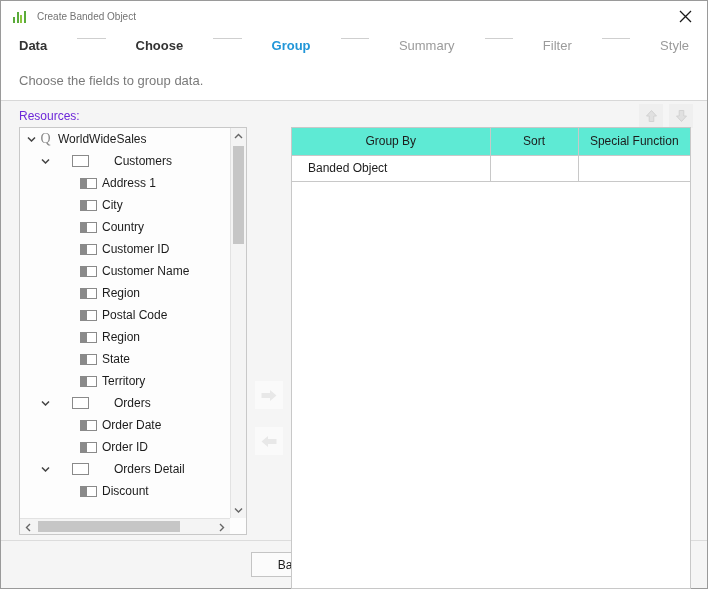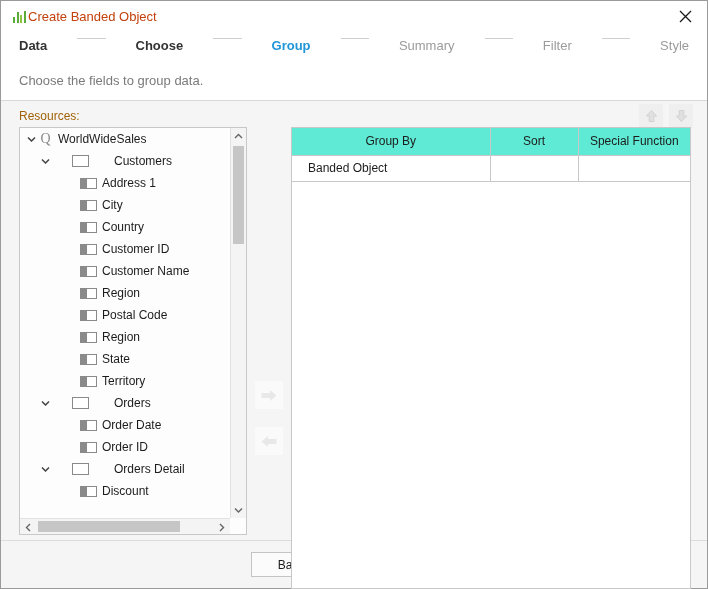--- a/index.html
+++ b/index.html
@@ -44,22 +44,23 @@
     bottom: 2px;
     width: 2px;
     background: #5aab3a;
     display: block;
   }
   .title-icon i:nth-child(1){ left:1px;  height: 6px; }
   .title-icon i:nth-child(2){ left:4.5px;height: 11px; }
   .title-icon i:nth-child(3){ left:8px;  height: 8px; background:#8cc63f; }
   .title-icon i:nth-child(4){ left:11.5px;height: 12px; background:#5aab3a; }
   .title-text {
-    font-size: 13px;
-    color: #c2410c;
+    margin-left: 9px;
+    font-size: 10px;
+    color: #737373;
   }
   .close-btn {
     position: absolute;
     right: 0; top: 0;
     width: 44px; height: 31px;
     display: flex; align-items: center; justify-content: center;
     cursor: default;
   }
   .close-btn svg { display:block; }
 
@@ -102,21 +103,21 @@
   .body {
     flex: 1 1 auto;
     position: relative;
     background: #f5f5f5;
   }
 
   .res-label {
     position: absolute;
     left: 18px; top: 8px;
     font-size: 12px;
-    color: #a16207;
+    color: #6d28d9;
   }
 
   
   .ud-btns {
     position: absolute;
     right: 14px; top: 3px;
     display: flex;
     gap: 6px;
   }
   .ud-btn {

